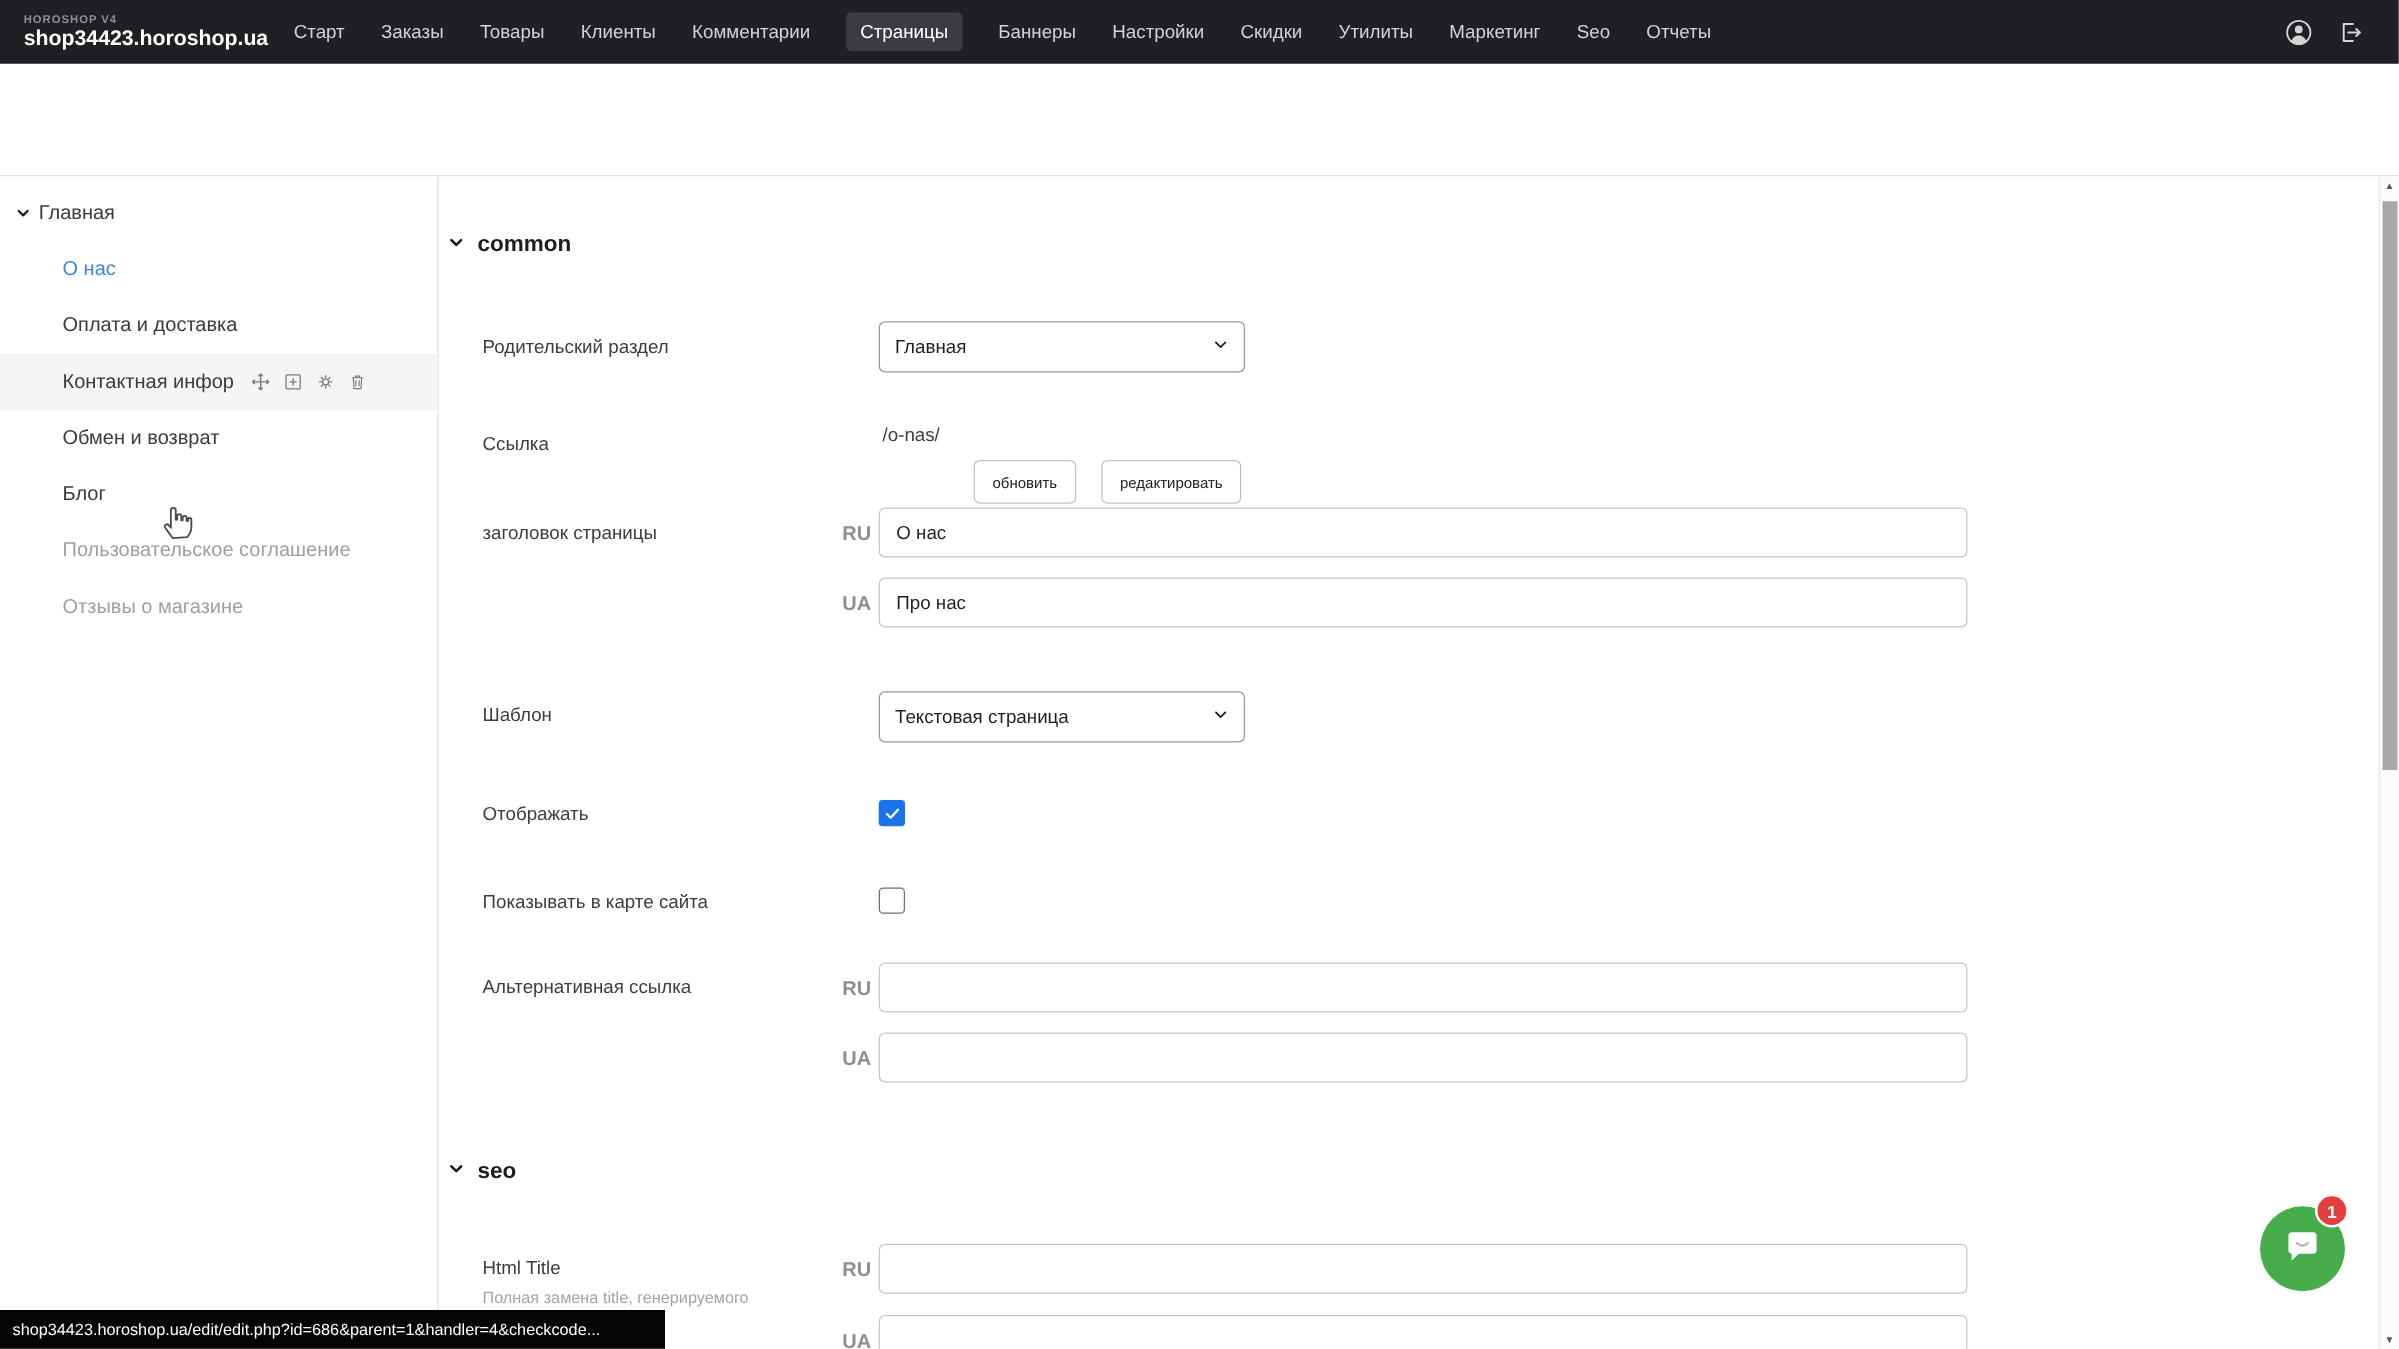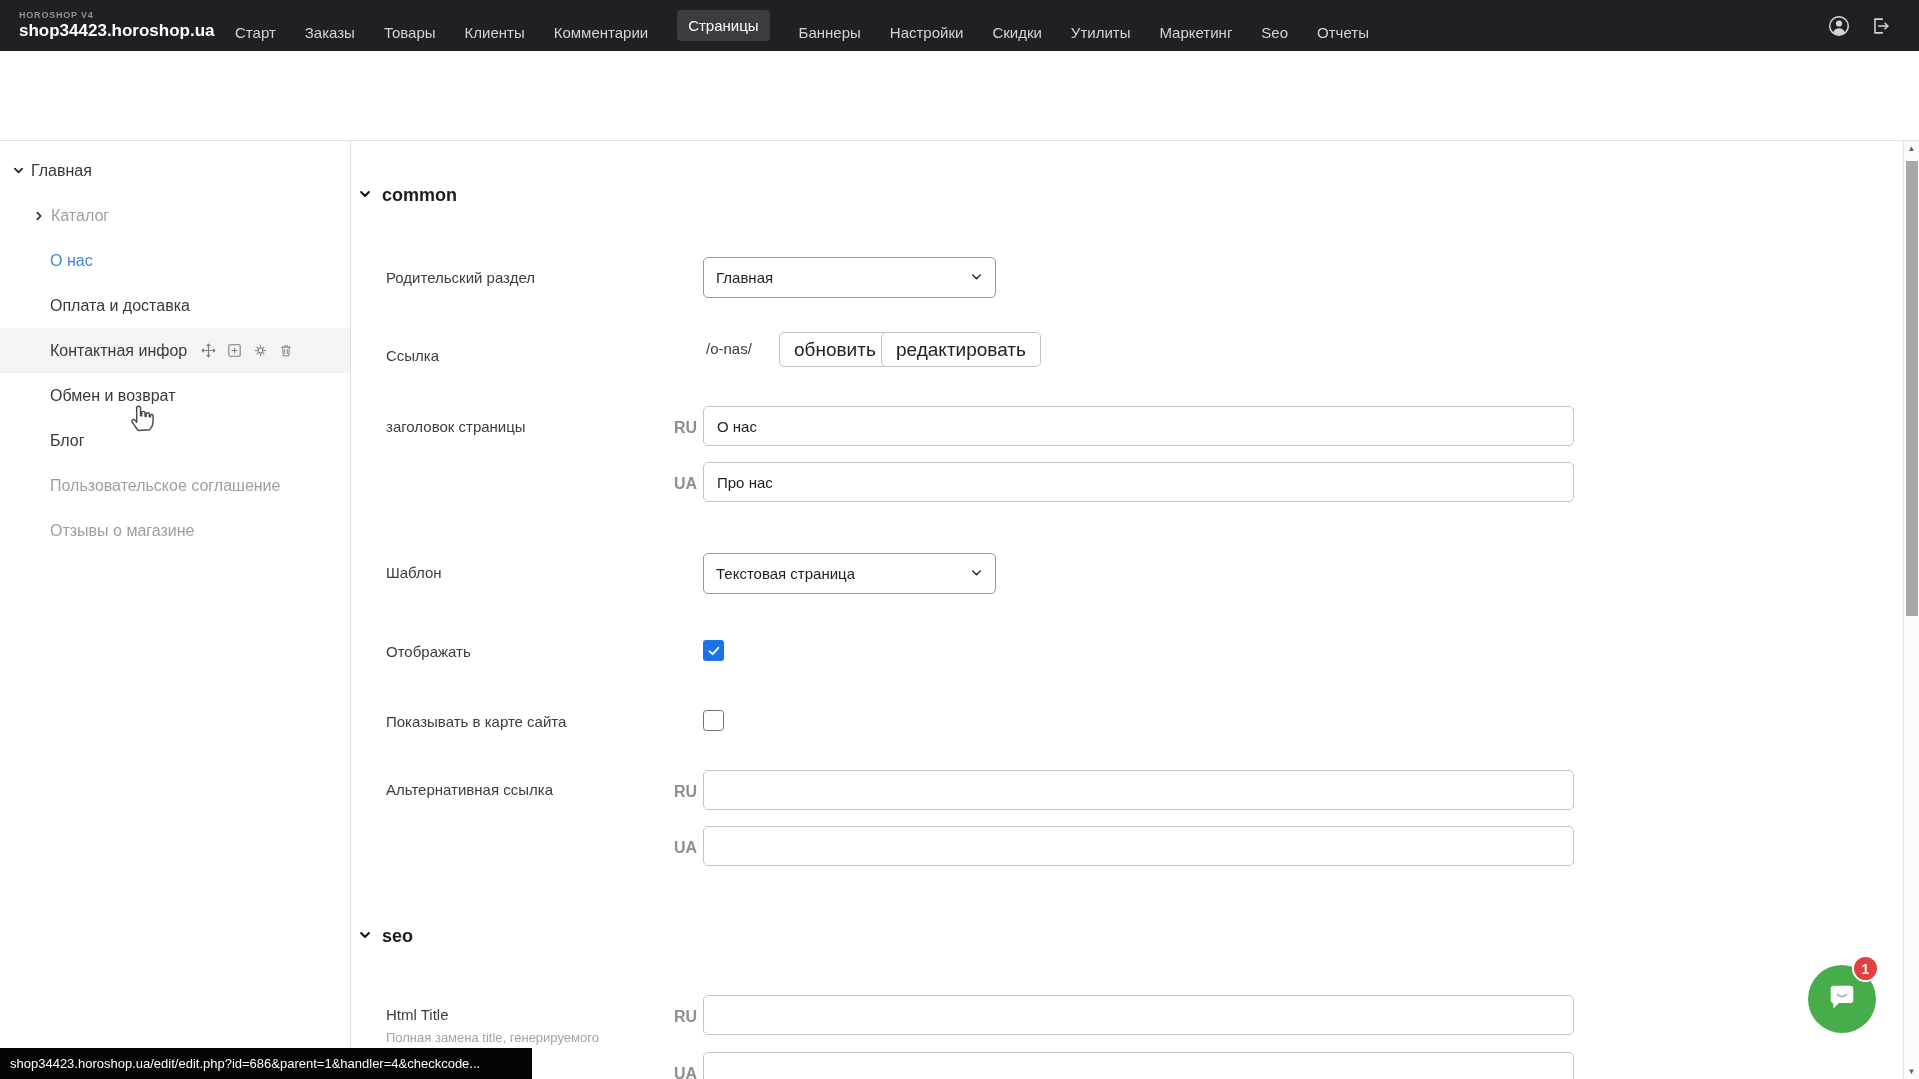--- a/index.html
+++ b/index.html
@@ -6,21 +6,21 @@
   html,body { width:1919px; height:1079px; overflow:hidden; background:#fff;
               font-family:"Liberation Sans", sans-serif; }
   .screen { position:absolute; inset:0; width:1919px; height:1079px; background:#fff; }
 
   
   .navbar { position:absolute; top:0; left:0; right:0; height:51px;
             background:var(--navbar_bg,#1f2023); display:flex; align-items:center; color:#d6d7d9; z-index:30; }
   .logo { margin-left:19px; width:200px; cursor:pointer; }
   .logo-top { font-size:9px; font-weight:bold; color:#8e9094; letter-spacing:.8px; }
   .logo-main { font-size:17px; font-weight:bold; color:#fff; margin-top:1px; white-space:nowrap; }
-  .menu { display:flex; gap:29px; margin-left:16px; align-items:flex-end; font-size:15px; }
+  .menu { display:flex; gap:29px; margin-left:16px; align-items:center; font-size:15px; }
   .menu-item { cursor:pointer; white-space:nowrap; color:#d2d3d5; }
   .menu-item.active { background:#3a3c40; border-radius:4px; padding:7px 11px; color:#fff; }
   .nav-icons { margin-left:auto; margin-right:28px; display:flex; gap:18px; align-items:center; }
   .nav-icons span { display:flex; cursor:pointer; }
 
   
   .page-header { position:absolute; top:51px; left:0; right:0; height:90px; background:#fff;
                  border-bottom:1px solid #e2e2e2; z-index:5; }
   .page-title { position:absolute; left:25px; top:76px; font-size:29px; font-weight:400; color:#1f1f1f; }
   .header-actions { position:absolute; right:44px; top:73px; display:flex; gap:15px; }
@@ -52,21 +52,21 @@
   .form-label { position:absolute; font-size:15px; color:#3d3d3d; line-height:20px; white-space:nowrap; }
   .form-hint { position:absolute; font-size:13px; color:#a3a3a3; white-space:nowrap; }
   .text-input { position:absolute; width:871px; height:40px; border:1px solid #c6c6c6; border-radius:5px;
                 font-family:inherit; font-size:15px; color:#1f1f1f; padding:0 13px; background:#fff; }
   .select { position:absolute; width:293px; height:41px; border:1px solid #979797; border-radius:5px;
             display:flex; align-items:center; justify-content:space-between; padding:0 12px;
             font-size:15px; color:#1f1f1f; background:#fff; cursor:pointer; }
   .lang-badge { position:absolute; left:319px; width:26px; text-align:right; font-size:16px;
                 font-weight:bold; color:#8e8e8e; }
   .mini-btn { position:absolute; height:35px; border:1px solid #c2c2c2; border-radius:5px; background:#fff;
-              font-family:inherit; font-size:19px; color:#222; padding:0 14px; cursor:pointer; }
+              font-family:inherit; font-size:12px; color:#222; padding:0 14px; cursor:pointer;margin-top:36px; }
   .link-path { position:absolute; font-size:15px; color:#3d3d3d; }
   .checkbox { position:absolute; width:21px; height:21px; border-radius:3px; cursor:pointer; }
   .checkbox.checked { background:var(--checkbox,#1a73e8); display:flex; align-items:center; justify-content:center; }
   .checkbox.unchecked { background:#fff; border:1.6px solid #6f6f6f; border-radius:3.5px; }
 
   
   .scrollbar { position:absolute; right:0; top:141px; bottom:0; width:16px; background:#fbfbfb;
                border-left:1px solid #e8e8e8; z-index:20; }
   .sb-arrow { position:absolute; left:0; width:15px; text-align:center; font-size:8px; color:#5c5c5c; cursor:pointer; }
   .sb-thumb { position:absolute; left:2px; width:12px; top:20px; height:455px; background:#a8a8a8; cursor:pointer; }
@@ -136,28 +136,20 @@
   <aside class="sidebar">
     <div class="tree">
       <div class="tree-item root">
         <span class="chev">
             <svg width="13" height="13" viewBox="0 0 18 18">
               <path d="M4 6.5l5 5 5-5" fill="none" stroke="#222" stroke-width="2.4" stroke-linecap="round" stroke-linejoin="round"></path>
             </svg>
           </span>
         <span>Главная</span>
       </div>
-      <div class="tree-item with-chev muted">
-        <span class="chev">
-            <svg width="12" height="12" viewBox="0 0 18 18">
-              <path d="M6.5 4l5 5-5 5" fill="none" stroke="#222" stroke-width="2.4" stroke-linecap="round" stroke-linejoin="round"></path>
-            </svg>
-          </span>
-        <span>Каталог</span>
-      </div>
       <div class="tree-item active">
         <span>О нас</span>
       </div>
       <div class="tree-item">
         <span>Оплата и доставка</span>
       </div>
       <div class="tree-item hovered">
         <span>Контактная инфор</span>
         <span class="row-icons">
           <span>

